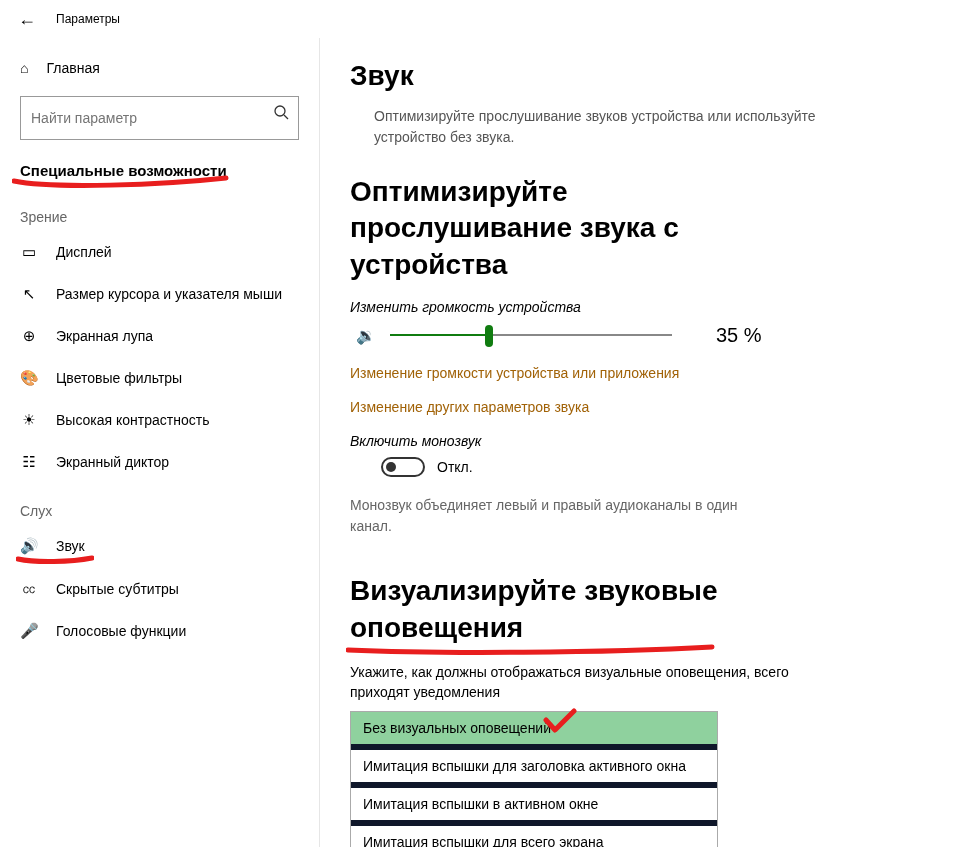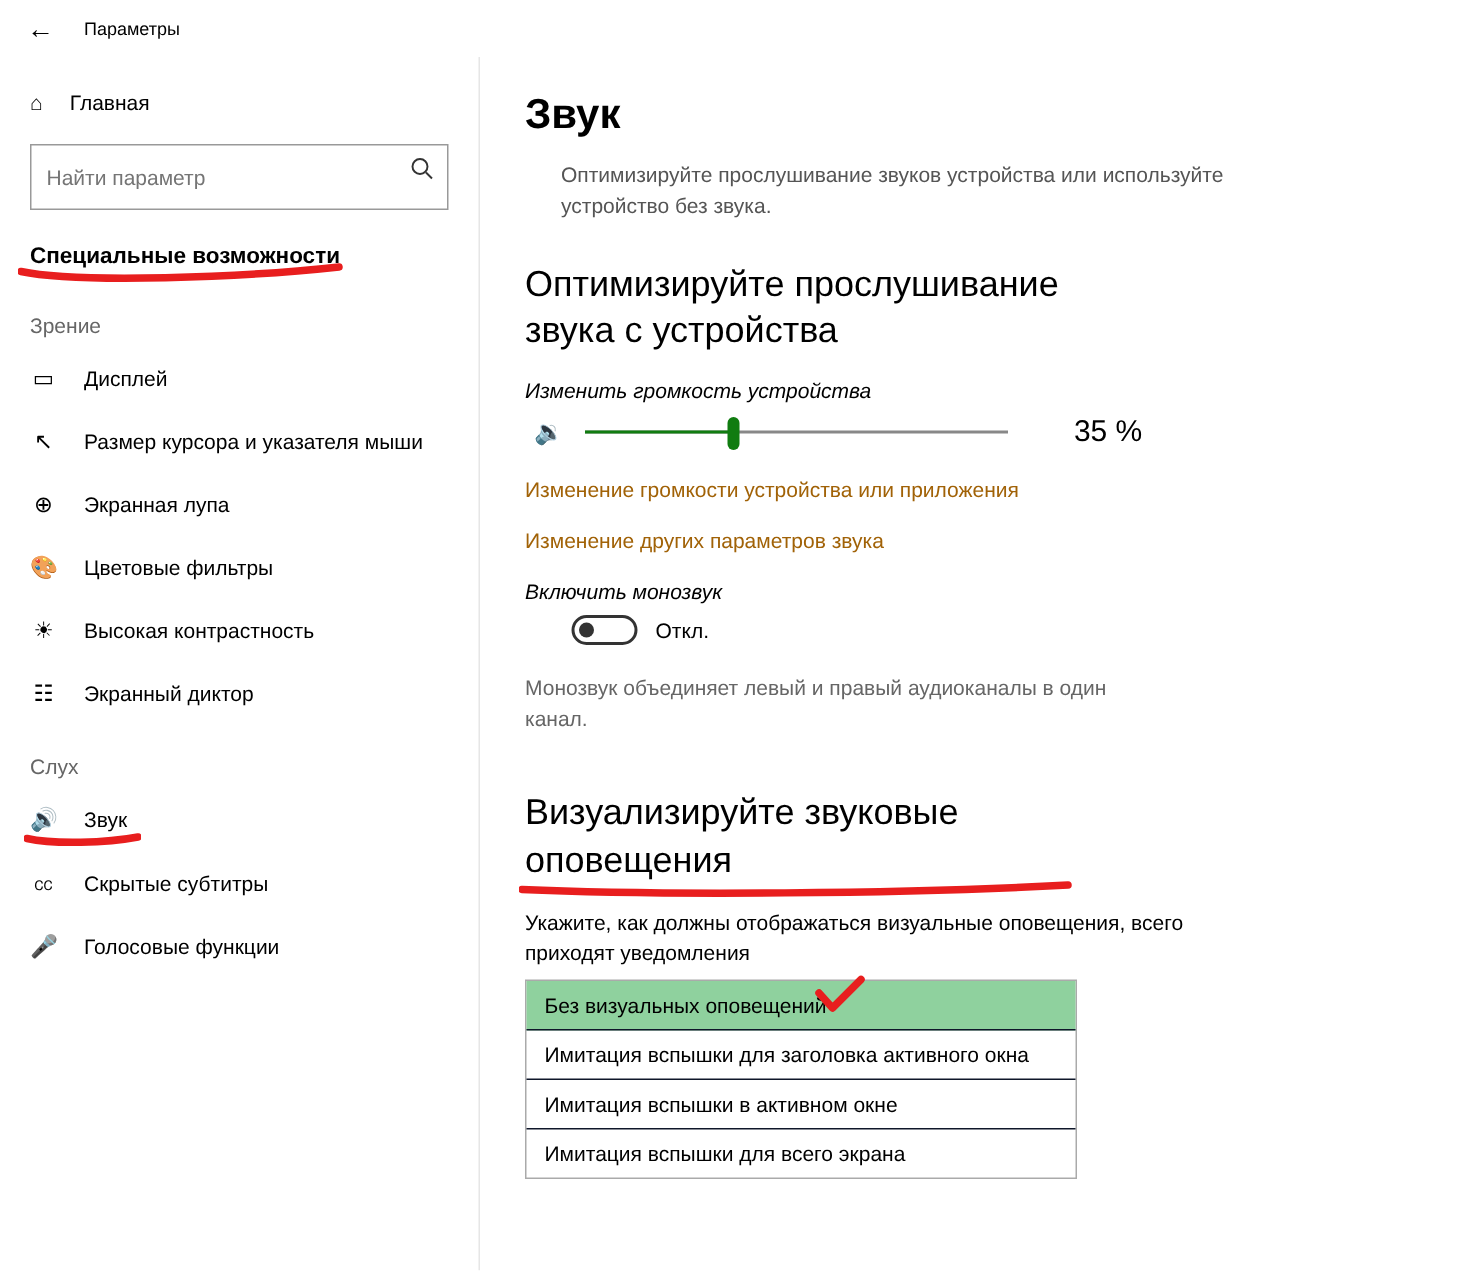--- a/index.html
+++ b/index.html
@@ -16,40 +16,40 @@
   .sb-section-title { font-size: 15px; font-weight: 600; padding: 6px 20px 10px 20px; color: #000; position: relative; }
   .red-underline-1 { position: absolute; left: 12px; bottom: -4px; width: 218px; height: 18px; }
   .sb-group-label { font-size: 14px; color: #666; padding: 20px 20px 6px 20px; }
   .sb-item { display: flex; align-items: center; gap: 18px; padding: 12px 20px; font-size: 14px; color: #000; cursor: default; position: relative; }
   .sb-item .ic { width: 18px; text-align: center; font-size: 15px; }
   .sb-item.selected { background: transparent; }
   .red-underline-sound { position: absolute; left: 16px; bottom: 2px; width: 78px; height: 10px; }
   .content { flex: 1; padding: 22px 30px 10px 30px; overflow: hidden; }
   .page-title { font-size: 28px; font-weight: 600; margin-bottom: 14px; }
   .page-desc { font-size: 14px; color: #555; line-height: 1.5; max-width: 460px; margin-bottom: 26px; margin-left: 24px; }
-  .h2 { font-size: 24px; font-weight: 400; margin-bottom: 16px; line-height: 1.3; max-width: 420px; }
+  .h2 { font-size: 28px; font-weight: 700; margin-bottom: 16px; line-height: 1.3; max-width: 420px; }
   .h2-wrap { position: relative; display: inline-block; }
   .red-underline-h2 { position: absolute; left: -4px; bottom: -4px; width: 370px; height: 12px; }
   .field-label { font-size: 14px; color: #000; margin-bottom: 8px; font-style: italic; }
   .slider-row { display: flex; align-items: center; gap: 14px; margin-bottom: 18px; margin-left: 6px; }
   .speaker-icon { font-size: 16px; }
   .slider { position: relative; width: 282px; height: 24px; }
   .slider .track { position: absolute; top: 11px; left: 0; right: 0; height: 2px; background: #888; }
   .slider .fill { position: absolute; top: 11px; left: 0; height: 2px; background: #107c10; }
   .slider .thumb { position: absolute; top: 2px; width: 8px; height: 22px; background: #107c10; border-radius: 4px; }
   .slider-value { font-size: 20px; margin-left: 30px; }
   .link { color: #a16207; font-size: 14px; margin-bottom: 18px; display: block; }
   .toggle-row { display: flex; align-items: center; gap: 12px; margin-bottom: 18px; padding-left: 31px; }
   .toggle { width: 44px; height: 20px; border: 2px solid #333; border-radius: 12px; position: relative; background: #fff; }
   .toggle .knob { position: absolute; left: 3px; top: 3px; width: 10px; height: 10px; background: #333; border-radius: 50%; }
   .toggle-label { font-size: 14px; }
   .hint { font-size: 14px; color: #666; line-height: 1.5; max-width: 430px; margin-bottom: 36px; }
   .opt-desc { font-size: 14px; color: #000; line-height: 1.45; max-width: 440px; margin: 10px 0 8px 0; }
   .options-box { border: 1px solid #aaa; width: 368px; }
-  .opt { padding: 8px 12px; font-size: 14px; border-bottom: 1px solid #0f172a; position: relative; }
+  .opt { padding: 8px 12px; font-size: 14px; border-bottom: 6px solid #0f172a; position: relative; }
   .opt:last-child { border-bottom: none; }
   .opt.sel { background: #8fd19e; }
   .check-mark { position: absolute; right: 140px; top: -4px; width: 34px; height: 26px; }
   svg { display: block; }
   .stroke-red { stroke: #e81e1e; fill: none; stroke-width: 5; stroke-linecap: round; stroke-linejoin: round; }
 </style>
 </head>
 <body>
 
 <div class="app">

